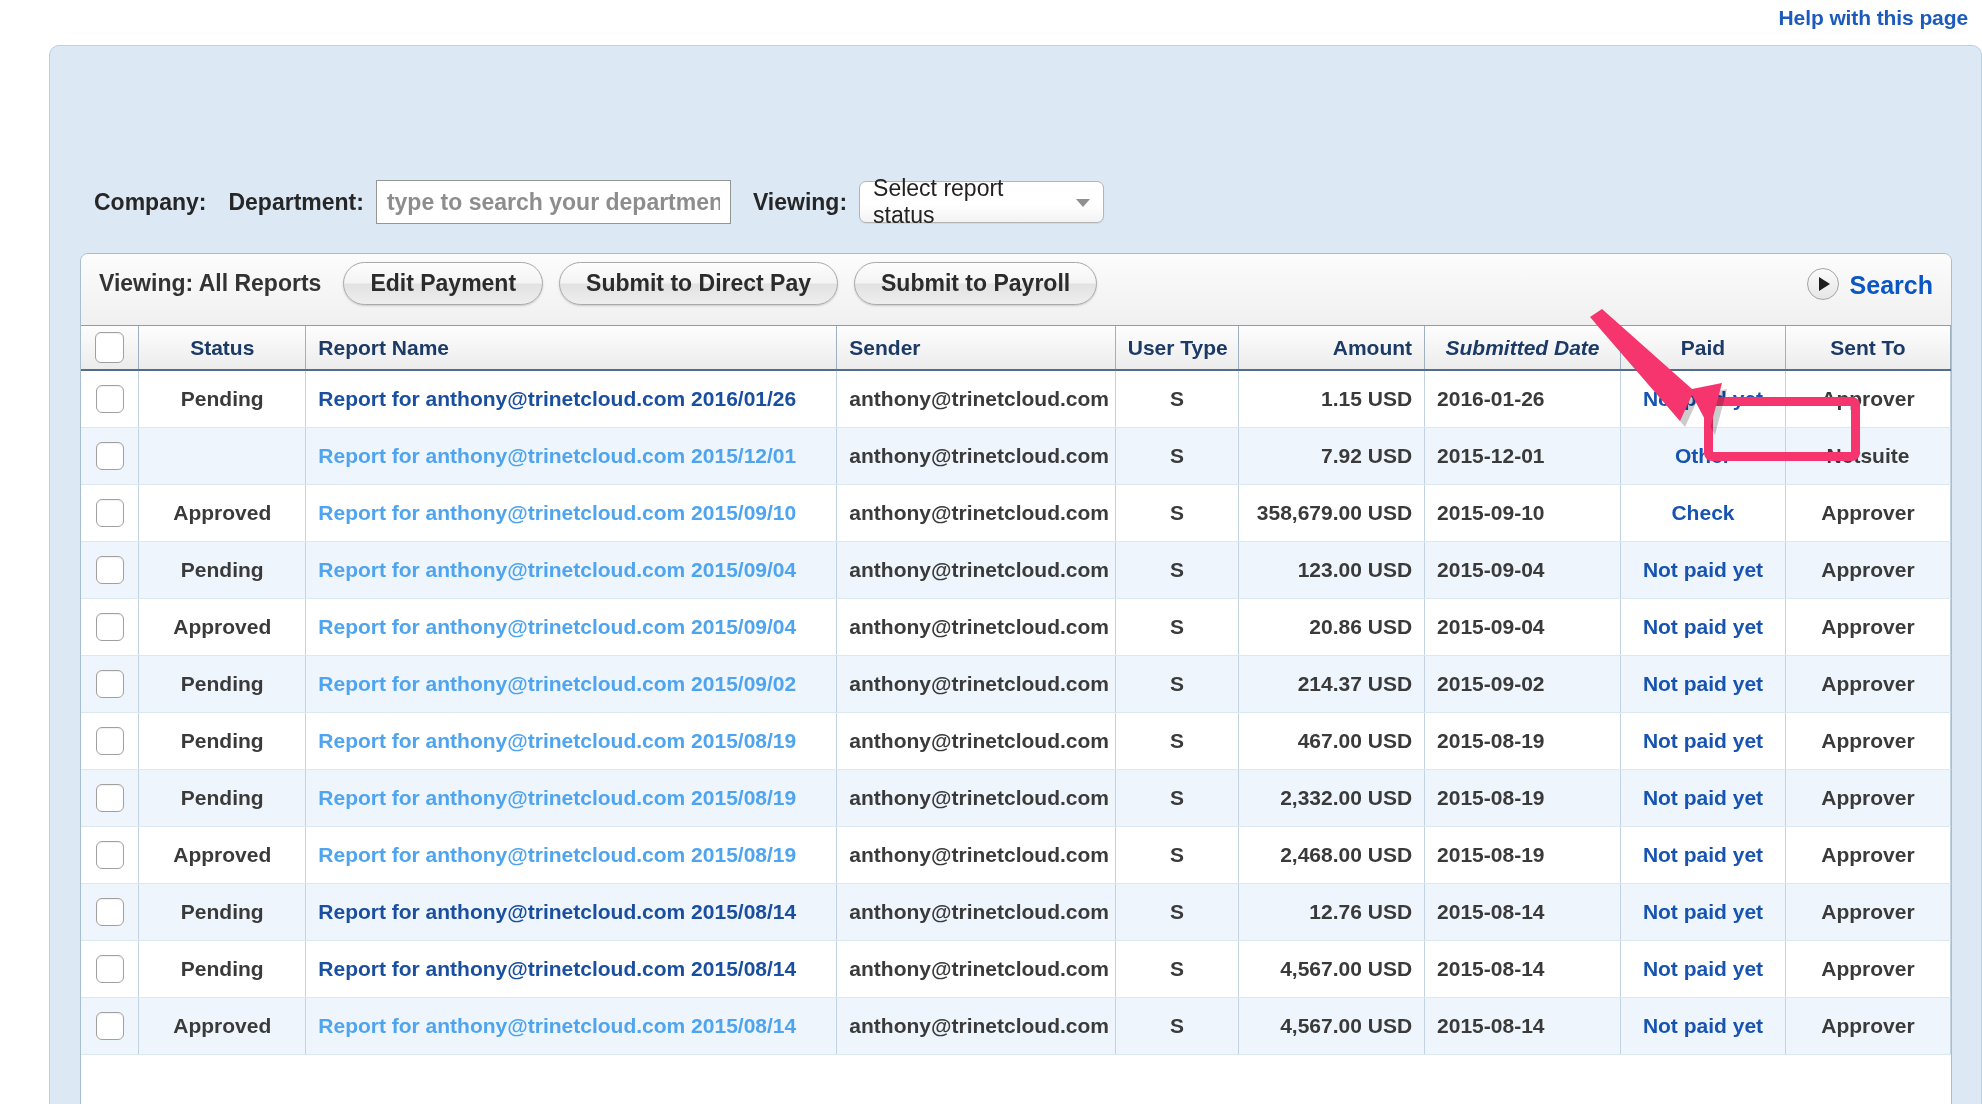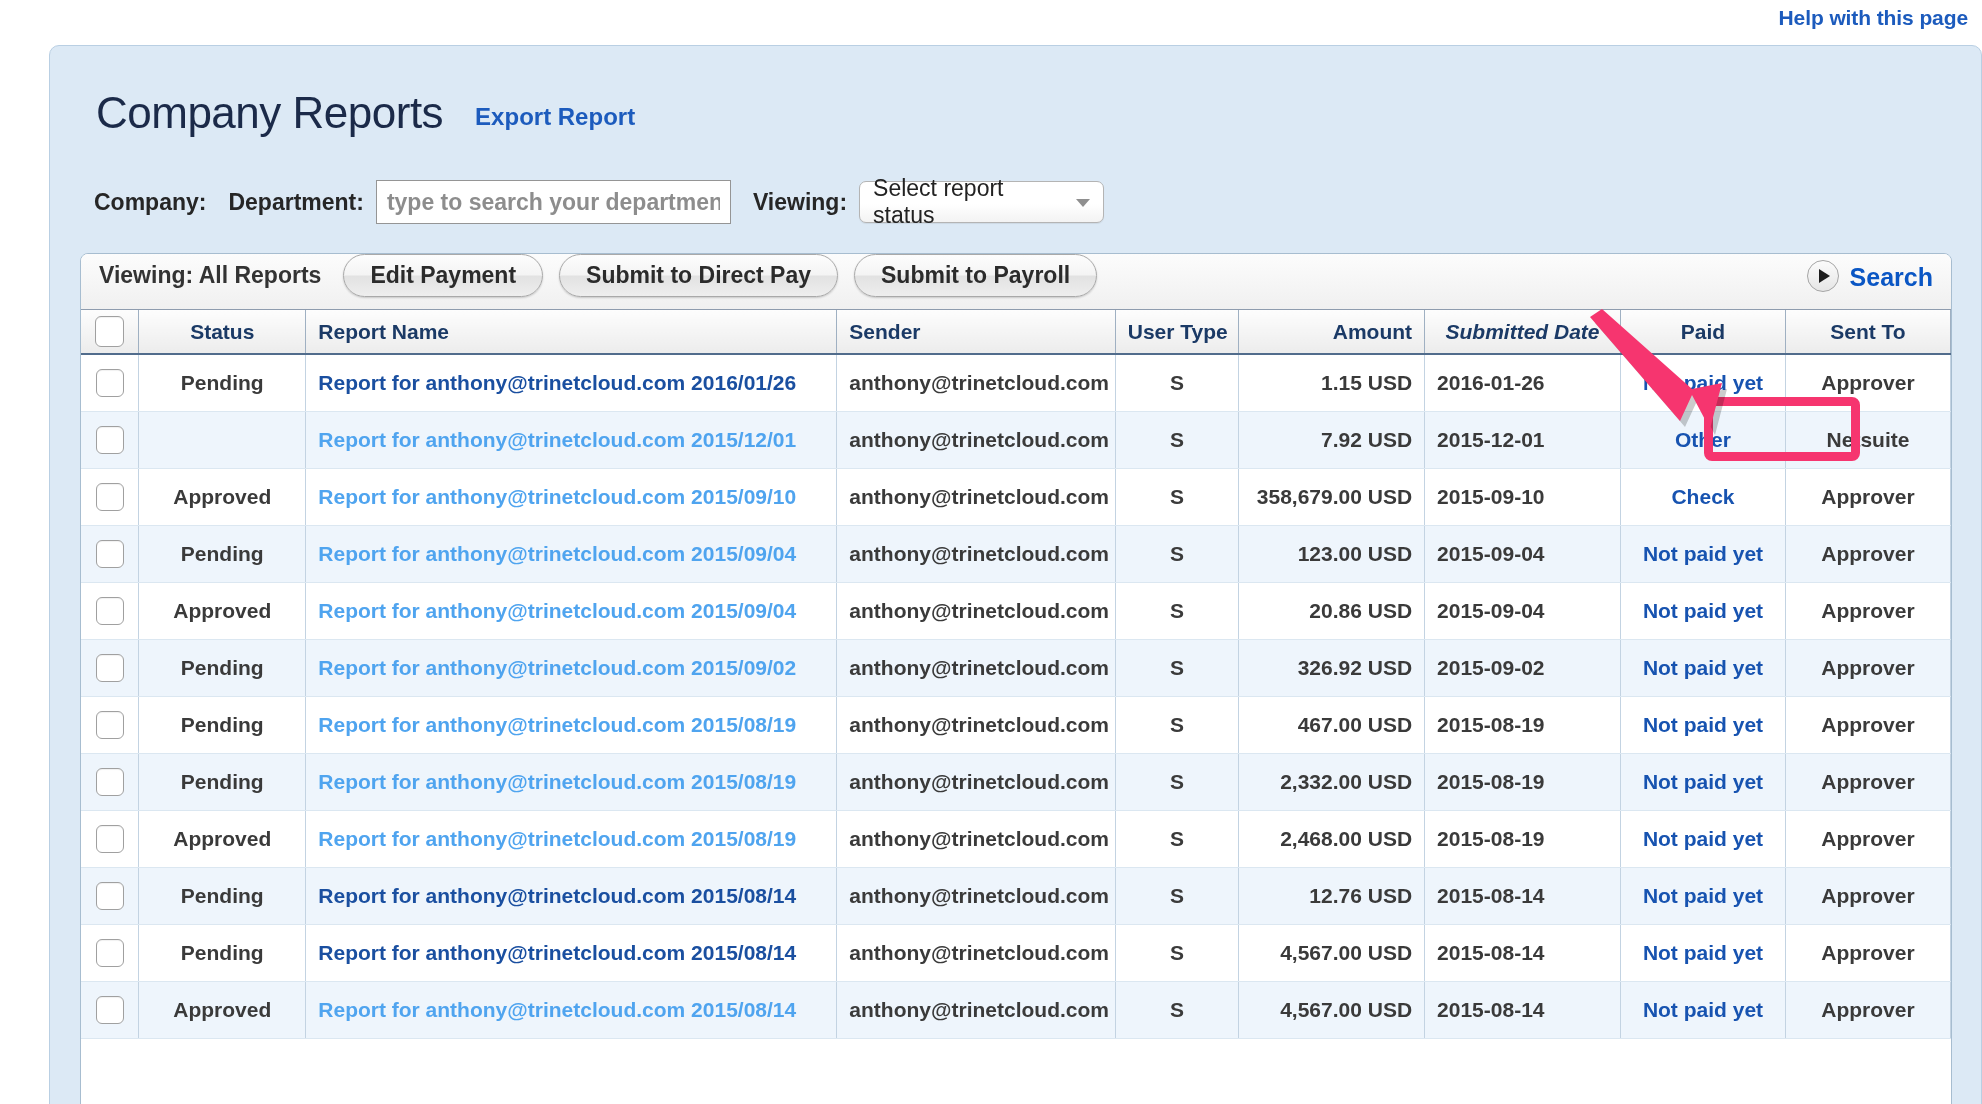--- a/index.html
+++ b/index.html
@@ -134,21 +134,21 @@
     background: #ffffff;
     border: 1px solid #a7bdd0;
     border-radius: 8px 8px 0 0;
     box-sizing: border-box;
     overflow: hidden;
   }
 
   
   .toolbar {
     position: relative;
-    height: 56px;
+    height: 72px;
     background: linear-gradient(to bottom, #fcfcfc 0%, #f0f0f0 100%);
     border-bottom: 1px solid #8e9cae;
     display: flex;
     align-items: center;
     padding: 0 12px 12px 18px;
     box-sizing: border-box;
   }
   .viewing-text {
     font-size: 23px;
     font-weight: bold;
@@ -280,24 +280,20 @@
 </style>
 </head>
 <body>
 
 <div id="root">
 
   <a class="help-link" href="#">Help with this page</a>
 
   <div class="panel">
 
-    <div class="title-row">
-      <div class="page-title">Company Reports</div>
-      <a class="export-link" href="#">Export Report</a>
-    </div>
 
     <div class="filter-row">
       <span class="filter-label">Company:</span>
       <span class="gap-lg"></span>
       <span class="filter-label">Department:</span>
       <input class="text-input" type="text" placeholder="type to search your department" style="">
       <span class="gap-lg"></span>
       <span class="filter-label">Viewing:</span>
       <div class="select-box" id="status-select">
         <span>Select report status</span>
@@ -391,21 +387,21 @@
               <td class="c-date">2015-09-04</td>
               <td class="c-paid"><a href="#" class="paid-link">Not paid yet</a></td>
               <td class="c-sent">Approver</td>
             </tr>
             <tr class="even">
               <td class="c-check"><span class="chk"></span></td>
               <td class="c-status">Pending</td>
               <td class="c-name"><a href="#" class="rep-link light">Report for anthony@trinetcloud.com 2015/09/02</a></td>
               <td class="c-sender">anthony@trinetcloud.com</td>
               <td class="c-utype">S</td>
-              <td class="c-amount">326.92 USD</td>
+              <td class="c-amount">214.37 USD</td>
               <td class="c-date">2015-09-02</td>
               <td class="c-paid"><a href="#" class="paid-link">Not paid yet</a></td>
               <td class="c-sent">Approver</td>
             </tr>
             <tr class="odd">
               <td class="c-check"><span class="chk"></span></td>
               <td class="c-status">Pending</td>
               <td class="c-name"><a href="#" class="rep-link light">Report for anthony@trinetcloud.com 2015/08/19</a></td>
               <td class="c-sender">anthony@trinetcloud.com</td>
               <td class="c-utype">S</td>

